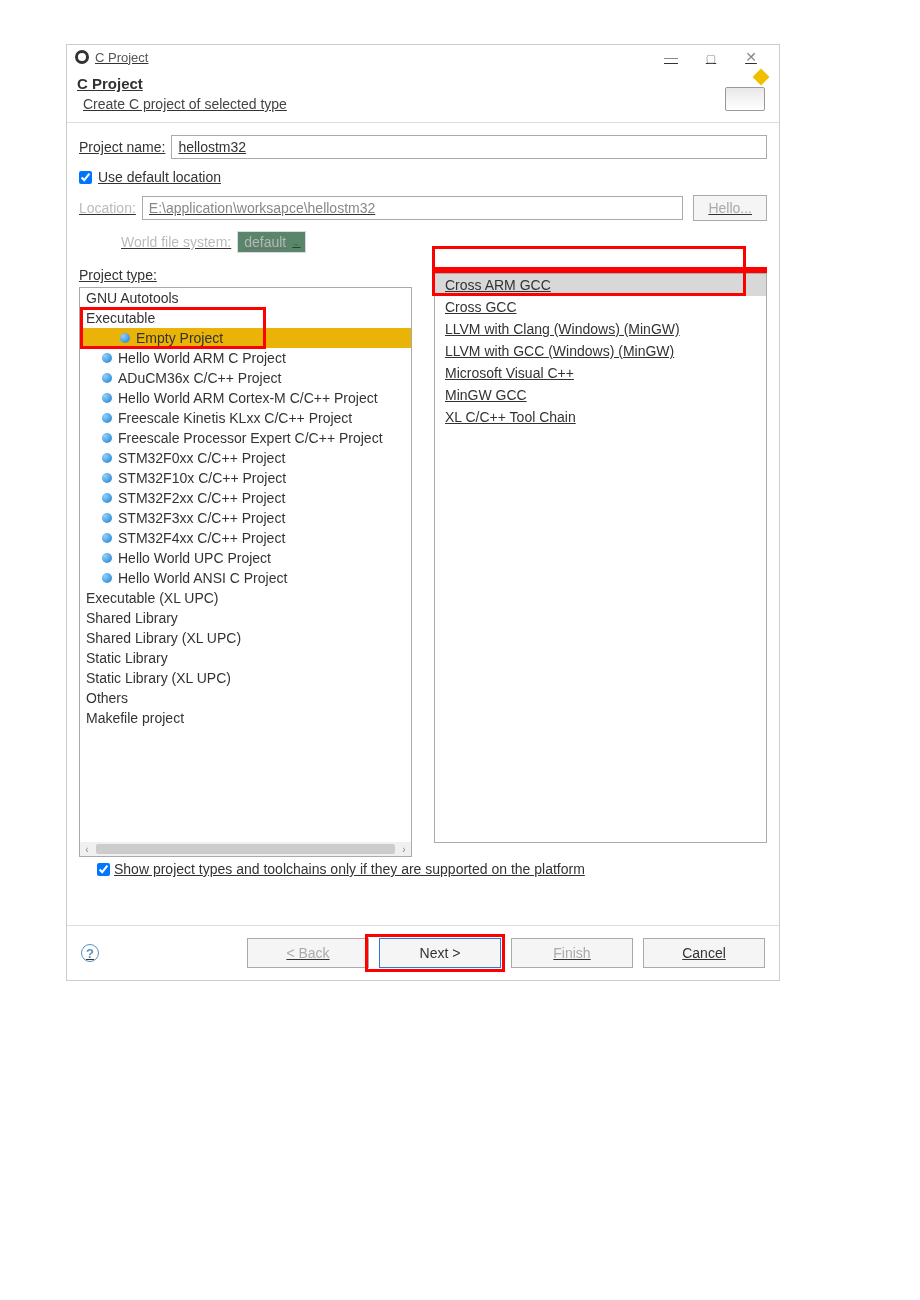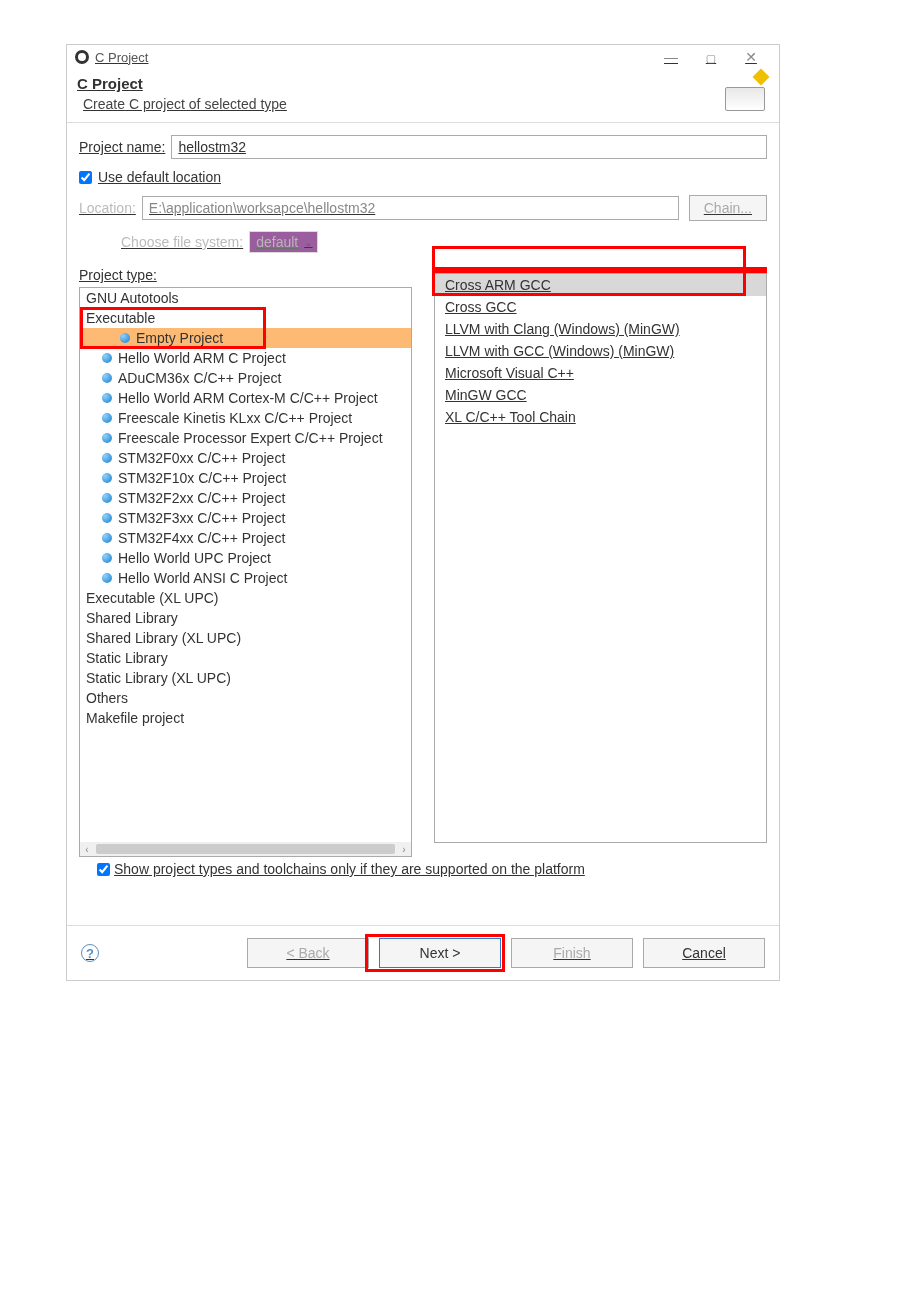--- a/index.html
+++ b/index.html
@@ -21,31 +21,31 @@
   .body { padding: 12px 12px 8px 12px; border-top: 1px solid #ddd; }
   .row { display: flex; align-items: center; margin-bottom: 10px; }
   .label { font-size: 14px; color: #333; margin-right: 6px; white-space: nowrap; }
   .txt { flex: 1; border: 1px solid #aaa; padding: 3px 6px; font-size: 14px; background: #fff; color: #333; font-family: inherit; }
   .txt[disabled] { color: #888; background: #fff; }
   .chk { display: flex; align-items: center; margin: 6px 0 10px 0; }
   .chk input { margin-right: 6px; }
   .btn { border: 1px solid #aaa; padding: 4px 14px; background: #f5f5f5; font-size: 14px; color: #333; font-family: inherit; cursor: pointer; }
   .btn[disabled] { color: #aaa; cursor: default; }
   .sub { margin-left: 42px; margin-bottom: 14px; display: flex; align-items: center; color: #bbb; font-size: 14px; }
-  .sub select { border: 1px solid #ccc; padding: 2px 18px 2px 6px; font-size: 14px; color: #999; background: #701a75; appearance: none; font-family: inherit; }
+  .sub select { border: 1px solid #ccc; padding: 2px 18px 2px 6px; font-size: 14px; color: #999; background: #14532d; appearance: none; font-family: inherit; }
   .sub .caret { margin-left: -14px; font-size: 10px; color: #aaa; pointer-events:none; }
   .lists { display: flex; gap: 22px; }
   .list-col { flex: 1; min-width: 0; }
   .list-head { font-size: 14px; margin-bottom: 4px; }
   .listbox { border: 1px solid #aaa; height: 570px; overflow: hidden; position: relative; background: #fff; }
   .listbox .inner { position: absolute; left:0; right:0; top:0; bottom:14px; overflow: hidden; }
   .node { padding: 2px 6px; font-size: 14px; color: #333; white-space: nowrap; display: flex; align-items: center; }
   .node.child { padding-left: 22px; }
   .node .dot { width: 10px; height: 10px; border-radius: 50%; background: radial-gradient(circle at 30% 30%, #8fd0ff, #1a7ec9); margin-right: 6px; flex-shrink:0; }
-  .node.sel { background: #fdba74; padding-left: 40px; }
+  .node.sel { background: #eab308; padding-left: 40px; }
   .hl-red-box { position: absolute; border: 3px solid #f00; pointer-events: none; }
   .scrollbar-h { position: absolute; left:0; right:0; bottom:0; height:14px; background:#f0f0f0; display:flex; align-items:center; }
   .scrollbar-h .arrow { width:14px; text-align:center; font-size:10px; color:#888; }
   .scrollbar-h .thumb { flex:1; height:10px; background:#ccc; margin:0 2px; border-radius:2px; }
   .tc-head-wrap { position: relative; }
   .tc-head { font-size: 14px; padding: 0 6px 2px 6px; color: #333; border-top: 3px solid #f00; margin-top:-2px; }
   .tc-item { padding: 3px 10px; font-size: 14px; color: #333; }
   .tc-item.sel { background: #d8d8d8; }
   .footer-chk { display: flex; align-items: center; margin: 6px 0 40px 0; font-size: 14px; padding-left: 18px; }
   .footer-chk input { margin-right: 4px; }
@@ -86,25 +86,25 @@
     </div>
 
     <label class="chk">
       <input type="checkbox" checked="" style="">
       <span>Use default location</span>
     </label>
 
     <div class="row">
       <span class="label" style="color:#bbb">Location:</span>
       <input class="txt" disabled="" value="E:\application\worksapce\hellostm32" style="">
-      <button class="btn" disabled="" style="margin-left:10px">Chain...</button>
+      <button class="btn" disabled="" style="margin-left:10px">Hello...</button>
     </div>
 
     <div class="sub">
-      <span style="margin-right:6px">Choose file system:</span>
+      <span style="margin-right:6px">World file system:</span>
       <select disabled="">
         <option>default</option>
       </select>
       <span class="caret">⌄</span>
     </div>
 
     <div class="lists">
       <div class="list-col">
         <div class="list-head">Project type:</div>
         <div class="listbox" id="ptlist">

